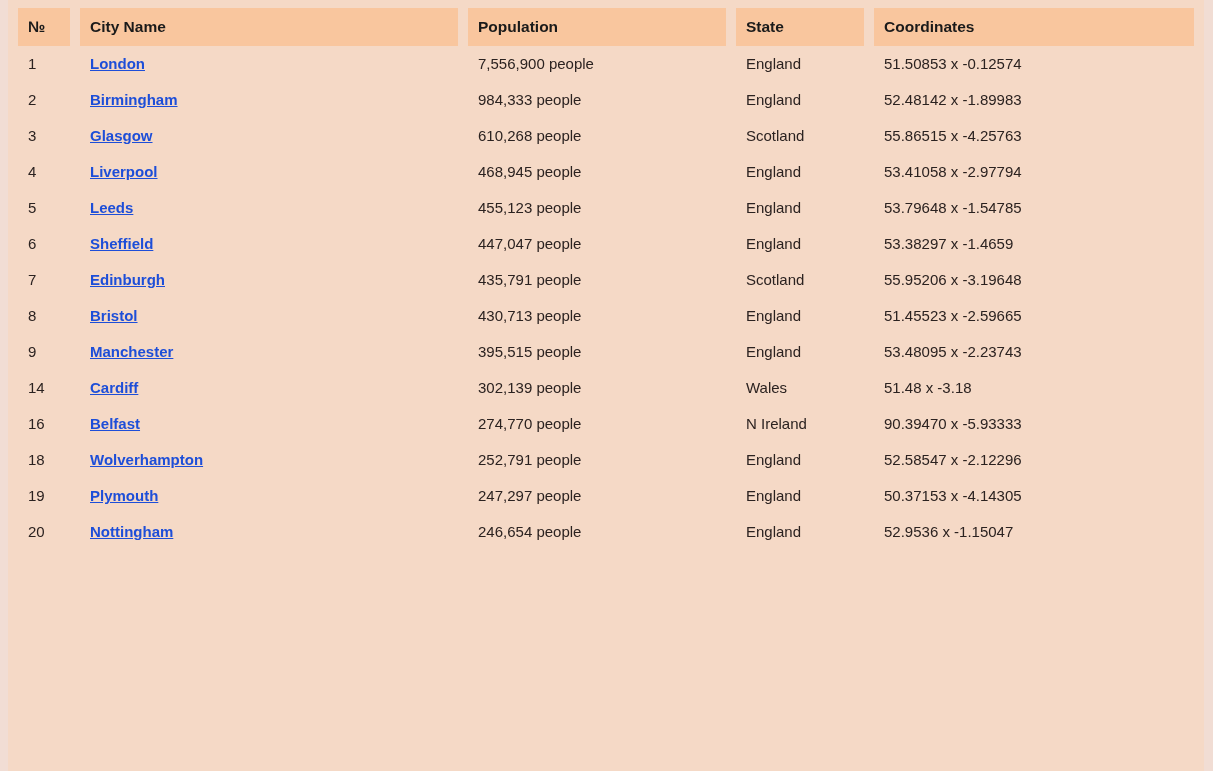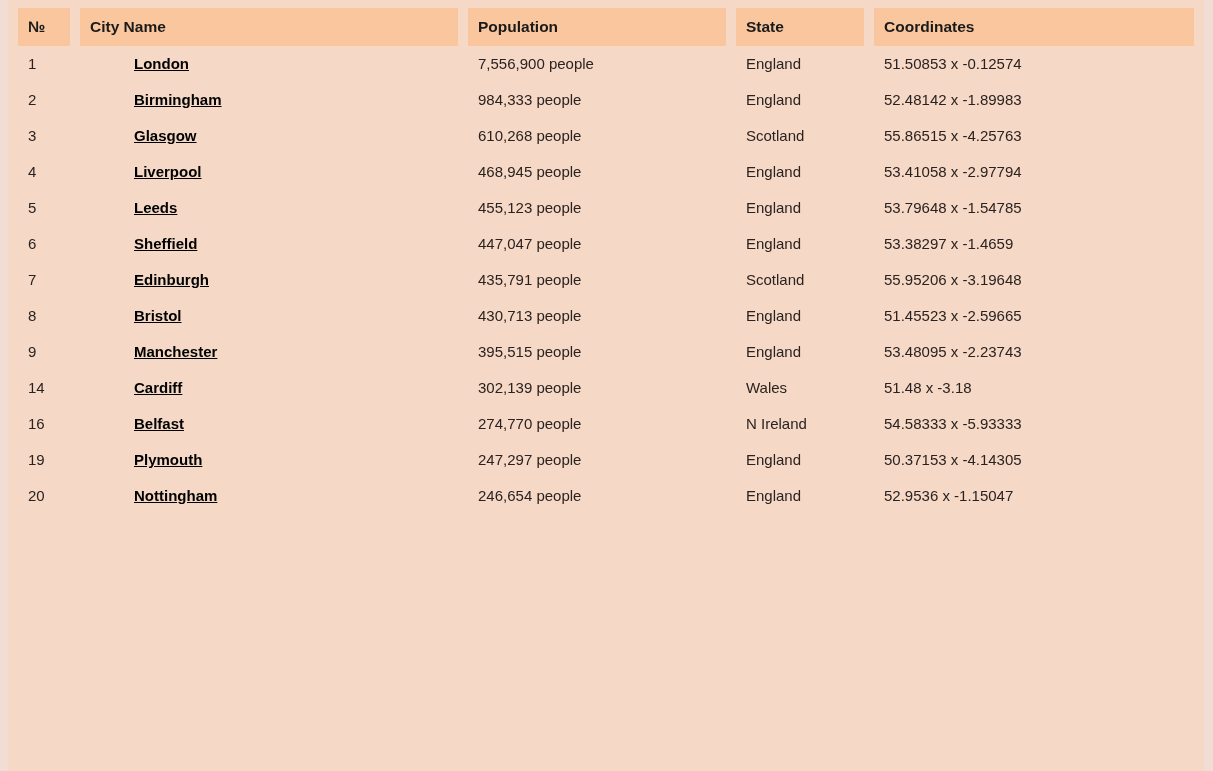--- a/index.html
+++ b/index.html
@@ -70,25 +70,24 @@
   col.c-state  { width: 128px; }
   col.c-coord  { width: 320px; }
 
   td.num   { color: #2b2220; }
   td.city  { }
   td.pop   { }
   td.state { }
   td.coord { }
 
   a.city-link {
-    color: #000000;
+    color: #1d4ed8;
     font-weight: bold;
     text-decoration: underline;
     cursor: pointer;
-    margin-left: 44px;
   }
   span.city-plain {
     color: #2b2220;
     font-weight: normal;
     text-decoration: none;
   }
 </style>
 </head>
 <body>
 
@@ -180,21 +179,28 @@
             <td class="city"><a class="city-link">Cardiff</a></td>
             <td class="pop">302,139 people</td>
             <td class="state">Wales</td>
             <td class="coord">51.48 x -3.18</td>
           </tr>
           <tr>
             <td class="num">16</td>
             <td class="city"><a class="city-link">Belfast</a></td>
             <td class="pop">274,770 people</td>
             <td class="state">N Ireland</td>
-            <td class="coord">54.58333 x -5.93333</td>
+            <td class="coord">90.39470 x -5.93333</td>
+          </tr>
+          <tr>
+            <td class="num">18</td>
+            <td class="city"><a class="city-link">Wolverhampton</a></td>
+            <td class="pop">252,791 people</td>
+            <td class="state">England</td>
+            <td class="coord">52.58547 x -2.12296</td>
           </tr>
           <tr>
             <td class="num">19</td>
             <td class="city"><a class="city-link">Plymouth</a></td>
             <td class="pop">247,297 people</td>
             <td class="state">England</td>
             <td class="coord">50.37153 x -4.14305</td>
           </tr>
           <tr>
             <td class="num">20</td>

